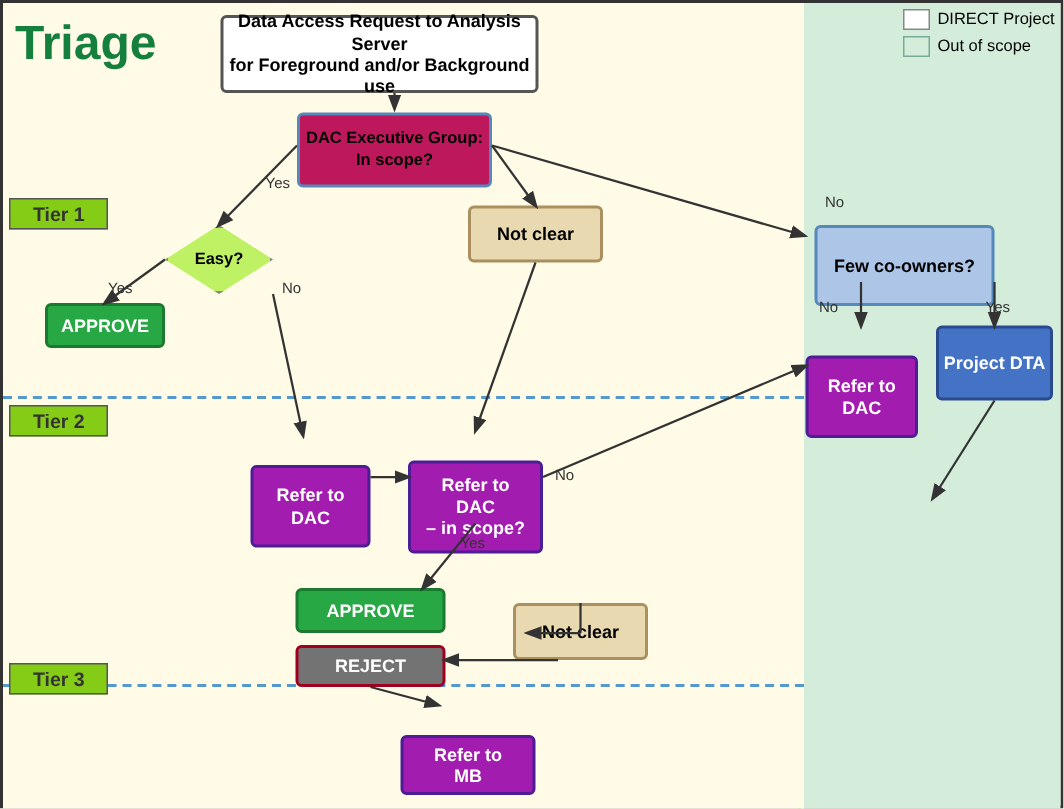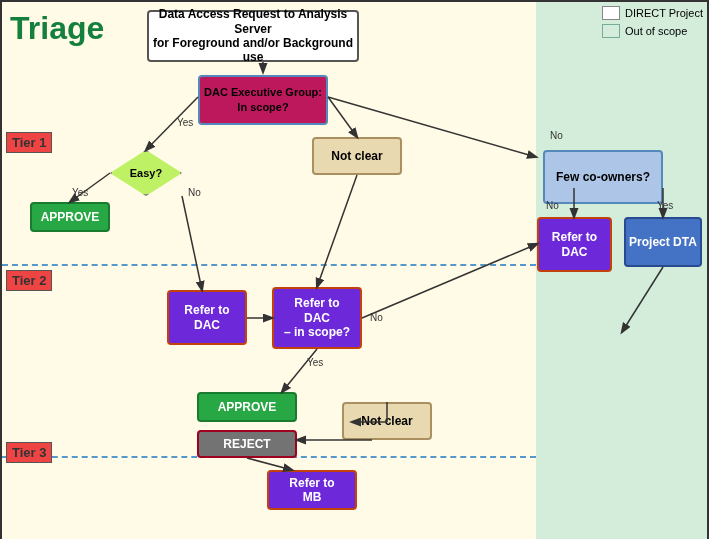--- a/index.html
+++ b/index.html
@@ -80,22 +80,22 @@
     }
 
     
     .tier-label {
       position: absolute;
       left: 4px;
       font-size: 13px;
       font-weight: bold;
       color: #333;
       border: 1.5px solid #555;
-      padding: 2px 5px;
-      background: #ef4444;
+      padding: 2px 15px;
+      background: #84cc16;
     }
     .tier1-label { top: 130px; }
     .tier2-label { top: 268px; }
     .tier3-label { top: 440px; }
 
     .dashed-line {
       position: absolute;
       left: 0;
       width: 534px;
       border-top: 2px dashed #5599cc;
@@ -117,24 +117,25 @@
 
     
     .box-start {
       background: #fff;
       border: 2px solid #555;
       border-radius: 4px;
     }
 
     
     .box-orange {
-      background: #6d28d9;
-      border: 2px solid #c2410c;
+      background: #a21caf;
+      border: 2px solid #4c1d95;
       border-radius: 4px;
       color: #fff;
+      margin-top: 20px;
     }
 
     
     .box-green {
       background: #28a745;
       border: 2px solid #1a7a30;
       border-radius: 4px;
       color: #fff;
     }
 

